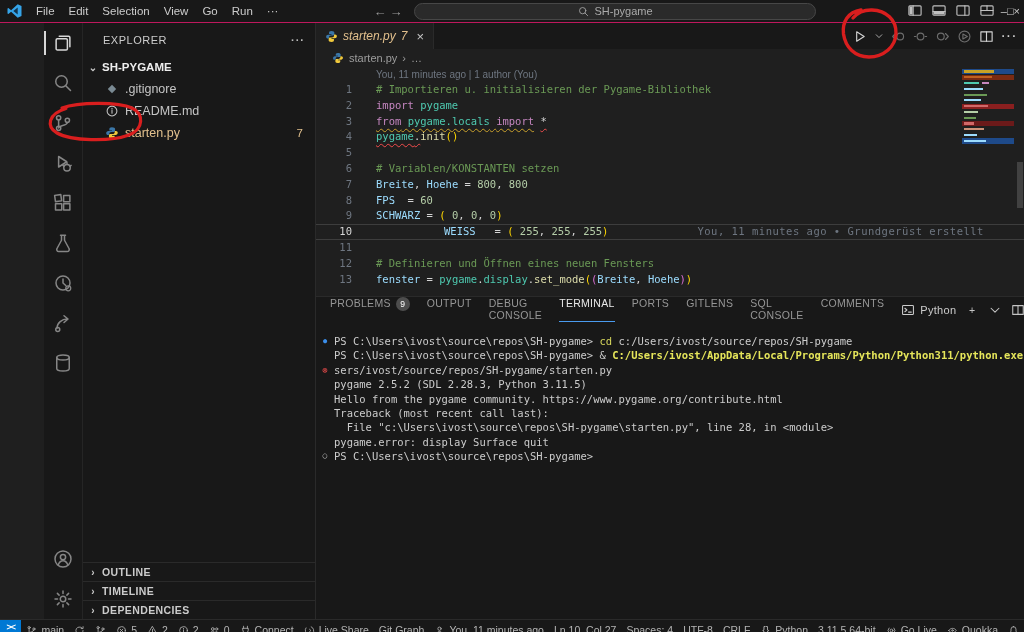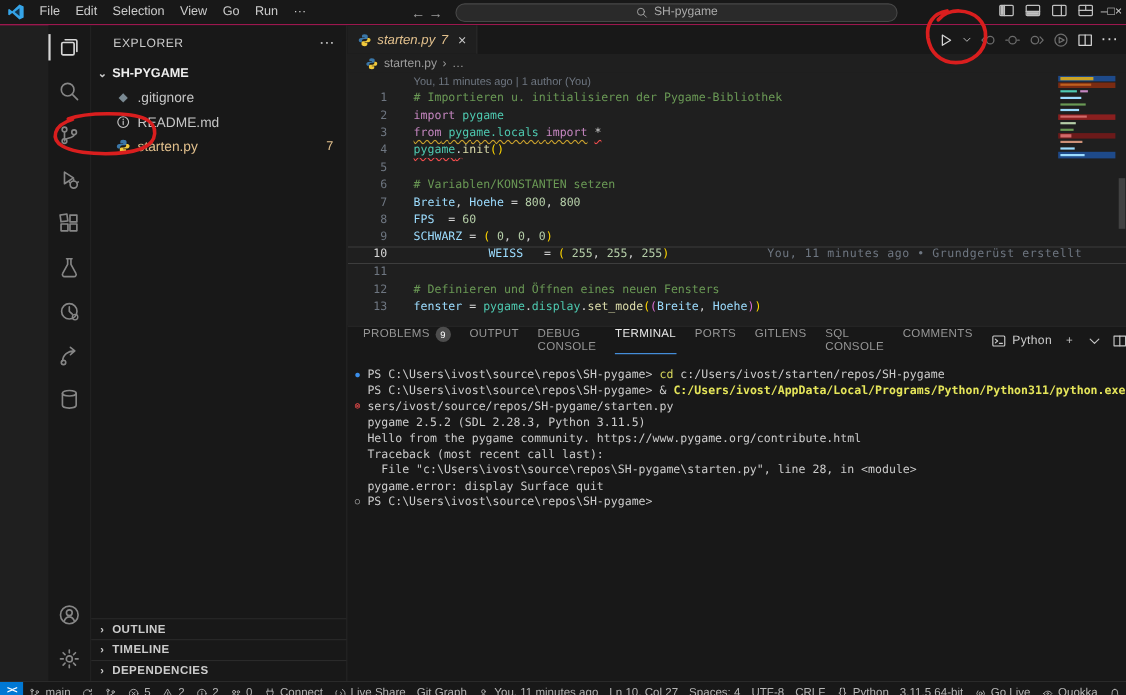--- a/index.html
+++ b/index.html
@@ -479,21 +479,21 @@
                 </span><span class="ic">
                   <svg viewBox="0 0 16 16" fill="none" stroke="currentColor" stroke-width="1.2" stroke-linecap="round" stroke-linejoin="round">
                     <path d="M3 4.5h10M6.4 4.5V3h3.2v1.5M4.4 4.5l.7 9h5.8l.7-9M6.8 7v4.2M9.2 7v4.2"></path>
                   </svg>
                 </span><span class="ic">···</span></span>
           </div>
         </div>
         <div class="terminal" id="terminal">
             <div class="term-line">
               <span class="term-gutter g-run">●</span>
-              <span class="term-text"><span class="tp">PS C:\Users\ivost\source\repos\SH-pygame&gt; </span><span class="ty">cd</span><span class="tp"> c:/Users/ivost/starten/repos/SH-pygame</span></span>
+              <span class="term-text"><span class="tp">PS C:\Users\ivost\source\repos\SH-pygame&gt; </span><span class="ty">cd</span><span class="tp"> c:/Users/ivost/source/repos/SH-pygame</span></span>
             </div>
             <div class="term-line">
               <span class="term-gutter"></span>
               <span class="term-text"><span class="tp">PS C:\Users\ivost\source\repos\SH-pygame&gt; </span><span class="tp">&amp; </span><span class="tyb">C:/Users/ivost/AppData/Local/Programs/Python/Python311/python.exe</span><span class="tp"> c:/U</span></span>
             </div>
             <div class="term-line">
               <span class="term-gutter g-err">⊗</span>
               <span class="term-text"><span class="tp">sers/ivost/source/repos/SH-pygame/starten.py</span></span>
             </div>
             <div class="term-line">

